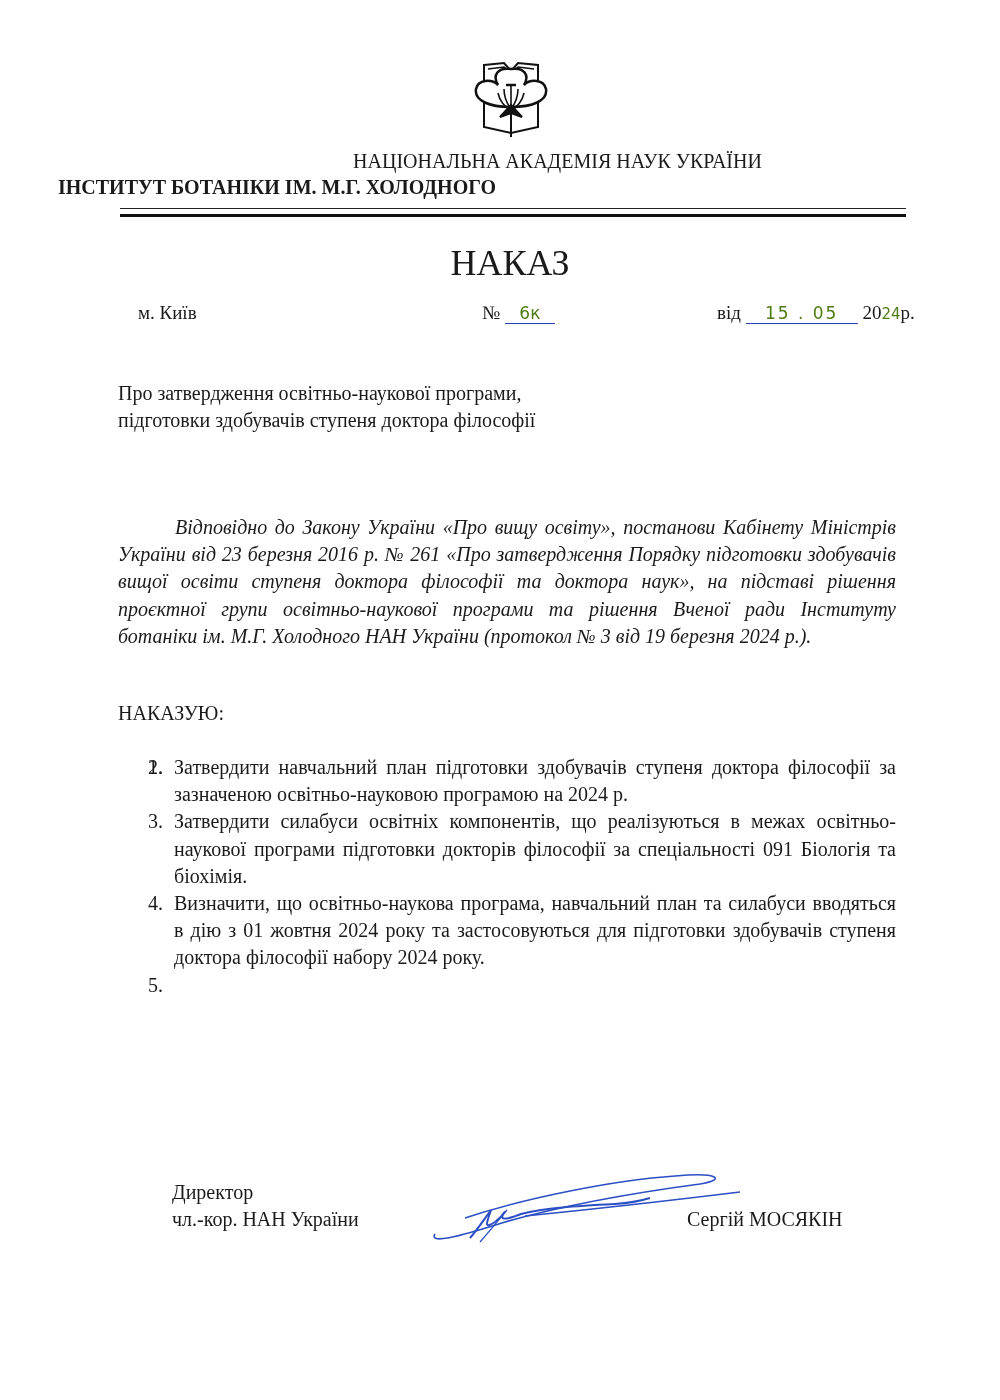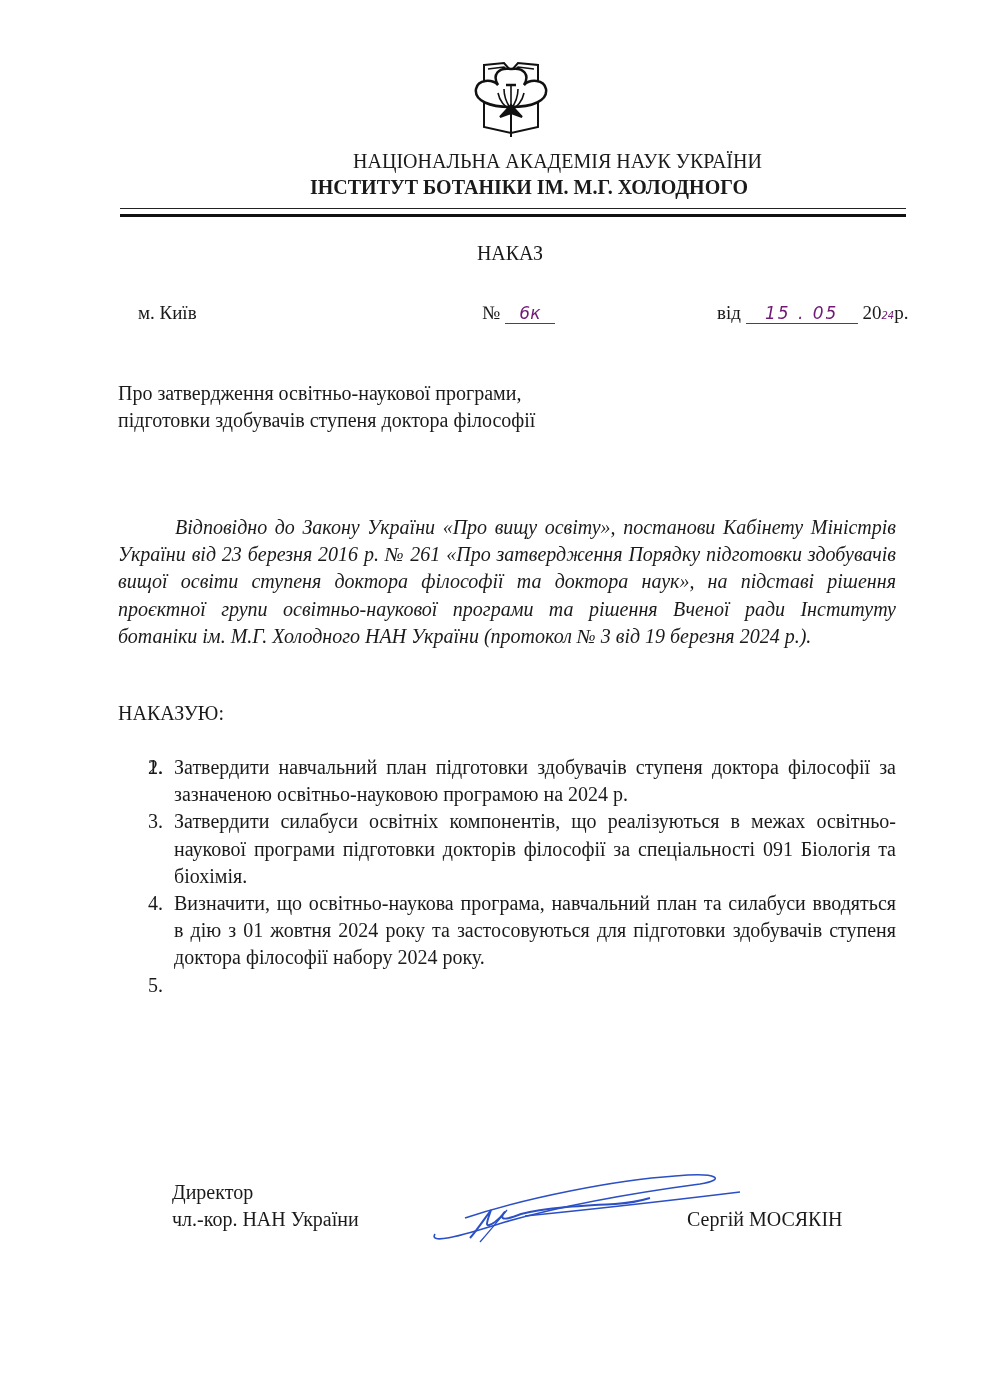--- a/index.html
+++ b/index.html
@@ -1,29 +1,29 @@
 <!DOCTYPE html>
 <html><head>
 <meta charset="utf-8">
 <style>
   html, body { margin:0; padding:0; background:#ffffff; }
   body { width:1000px; height:1400px; position:relative; overflow:hidden;
          font-family:"Liberation Serif", serif; color:#1a1a1a; }
   .abs { position:absolute; }
   .logo { left:470px; top:55px; width:82px; height:92px; }
   .org1 { left:0; width:1000px; top:150px; text-align:center; font-size:20px; letter-spacing:0; padding-left:115px; box-sizing:border-box; }
-  .org2 { left:0; width:1000px; top:176px; text-align:center; font-size:20px; font-weight:bold; padding-left:58px; box-sizing:border-box; }
+  .org2 { left:0; width:1000px; top:176px; font-size:20px; font-weight:bold; padding-left:58px; box-sizing:border-box; }
   .rule1 { left:120px; width:786px; top:208px; height:0; border-top:1.5px solid #222; }
   .rule2 { left:120px; width:786px; top:214px; height:0; border-top:3.5px solid #111; }
-  .title { left:0; width:1000px; top:242px; text-align:center; font-size:20px; padding-left:20px; box-sizing:border-box; }
+  .title { left:0; width:1000px; top:242px; text-align:center; font-size:36px; padding-left:20px; box-sizing:border-box; }
   .meta { top:302px; font-size:19px;margin-left:20px; }
   .city { left:118px; }
   .num { left:462px; }
   .date { left:697px; }
-  .hw { font-family:"DejaVu Sans", sans-serif; font-style:italic; color:#701a75; font-size:17px; }
+  .hw { font-family:"DejaVu Sans", sans-serif; color:#4d7c0f; font-size:17px; }
   .uline { display:inline-block; border-bottom:1.5px solid #2b3fb8; text-align:center; }
   .subject { left:118px; top:380px; font-size:20px; line-height:27px; width:600px; }
   .body-par { left:118px; top:514px; width:778px; font-size:20px; line-height:27.2px; text-align:justify; text-indent:57px;font-style:italic; }
   .order-head { left:118px; top:702px; font-size:20px; }
   .items { left:118px; top:754px; width:778px; font-size:20px; line-height:27.2px; margin:0; padding:0; list-style:none; }
   .items li { position:relative; padding-left:56px; text-align:justify; }
   .items li .n { position:absolute; left:30px; top:0; }
   .sig-role1 { left:172px; top:1181px; font-size:20px; }
   .sig-role2 { left:172px; top:1208px; font-size:20px; }
   .sig-name { left:687px; top:1208px; font-size:20px; }
@@ -49,21 +49,21 @@
 <div class="abs title">НАКАЗ</div>
 
 <div class="abs meta city">м. Київ</div>
 <div class="abs meta num">
   <span>№</span>
   <span class="uline hw" style="width:50px;">6к</span>
 </div>
 <div class="abs meta date">
   <span>від</span>
   <span class="uline hw" style="width:112px; letter-spacing:2px;">15 . 05</span>
-  <span>20</span><span class="hw" style="font-size:10px;">24</span><span>р.</span>
+  <span>20</span><span class="hw" style="font-size:15px;">24</span><span>р.</span>
 </div>
 
 <div class="abs subject">
   <div>Про затвердження освітньо-наукової програми,</div>
   <div>підготовки здобувачів ступеня доктора філософії</div>
 </div>
 
 <div class="abs body-par">Відповідно до Закону України «Про вищу освіту», постанови Кабінету Міністрів України від 23 березня 2016 р. № 261 «Про затвердження Порядку підготовки здобувачів вищої освіти ступеня доктора філософії та доктора наук», на підставі рішення проєктної групи освітньо-наукової програми та рішення Вченої ради Інституту ботаніки ім. М.Г. Холодного НАН України (протокол № 3 від 19 березня 2024 р.).</div>
 
 <div class="abs order-head">НАКАЗУЮ:</div>

